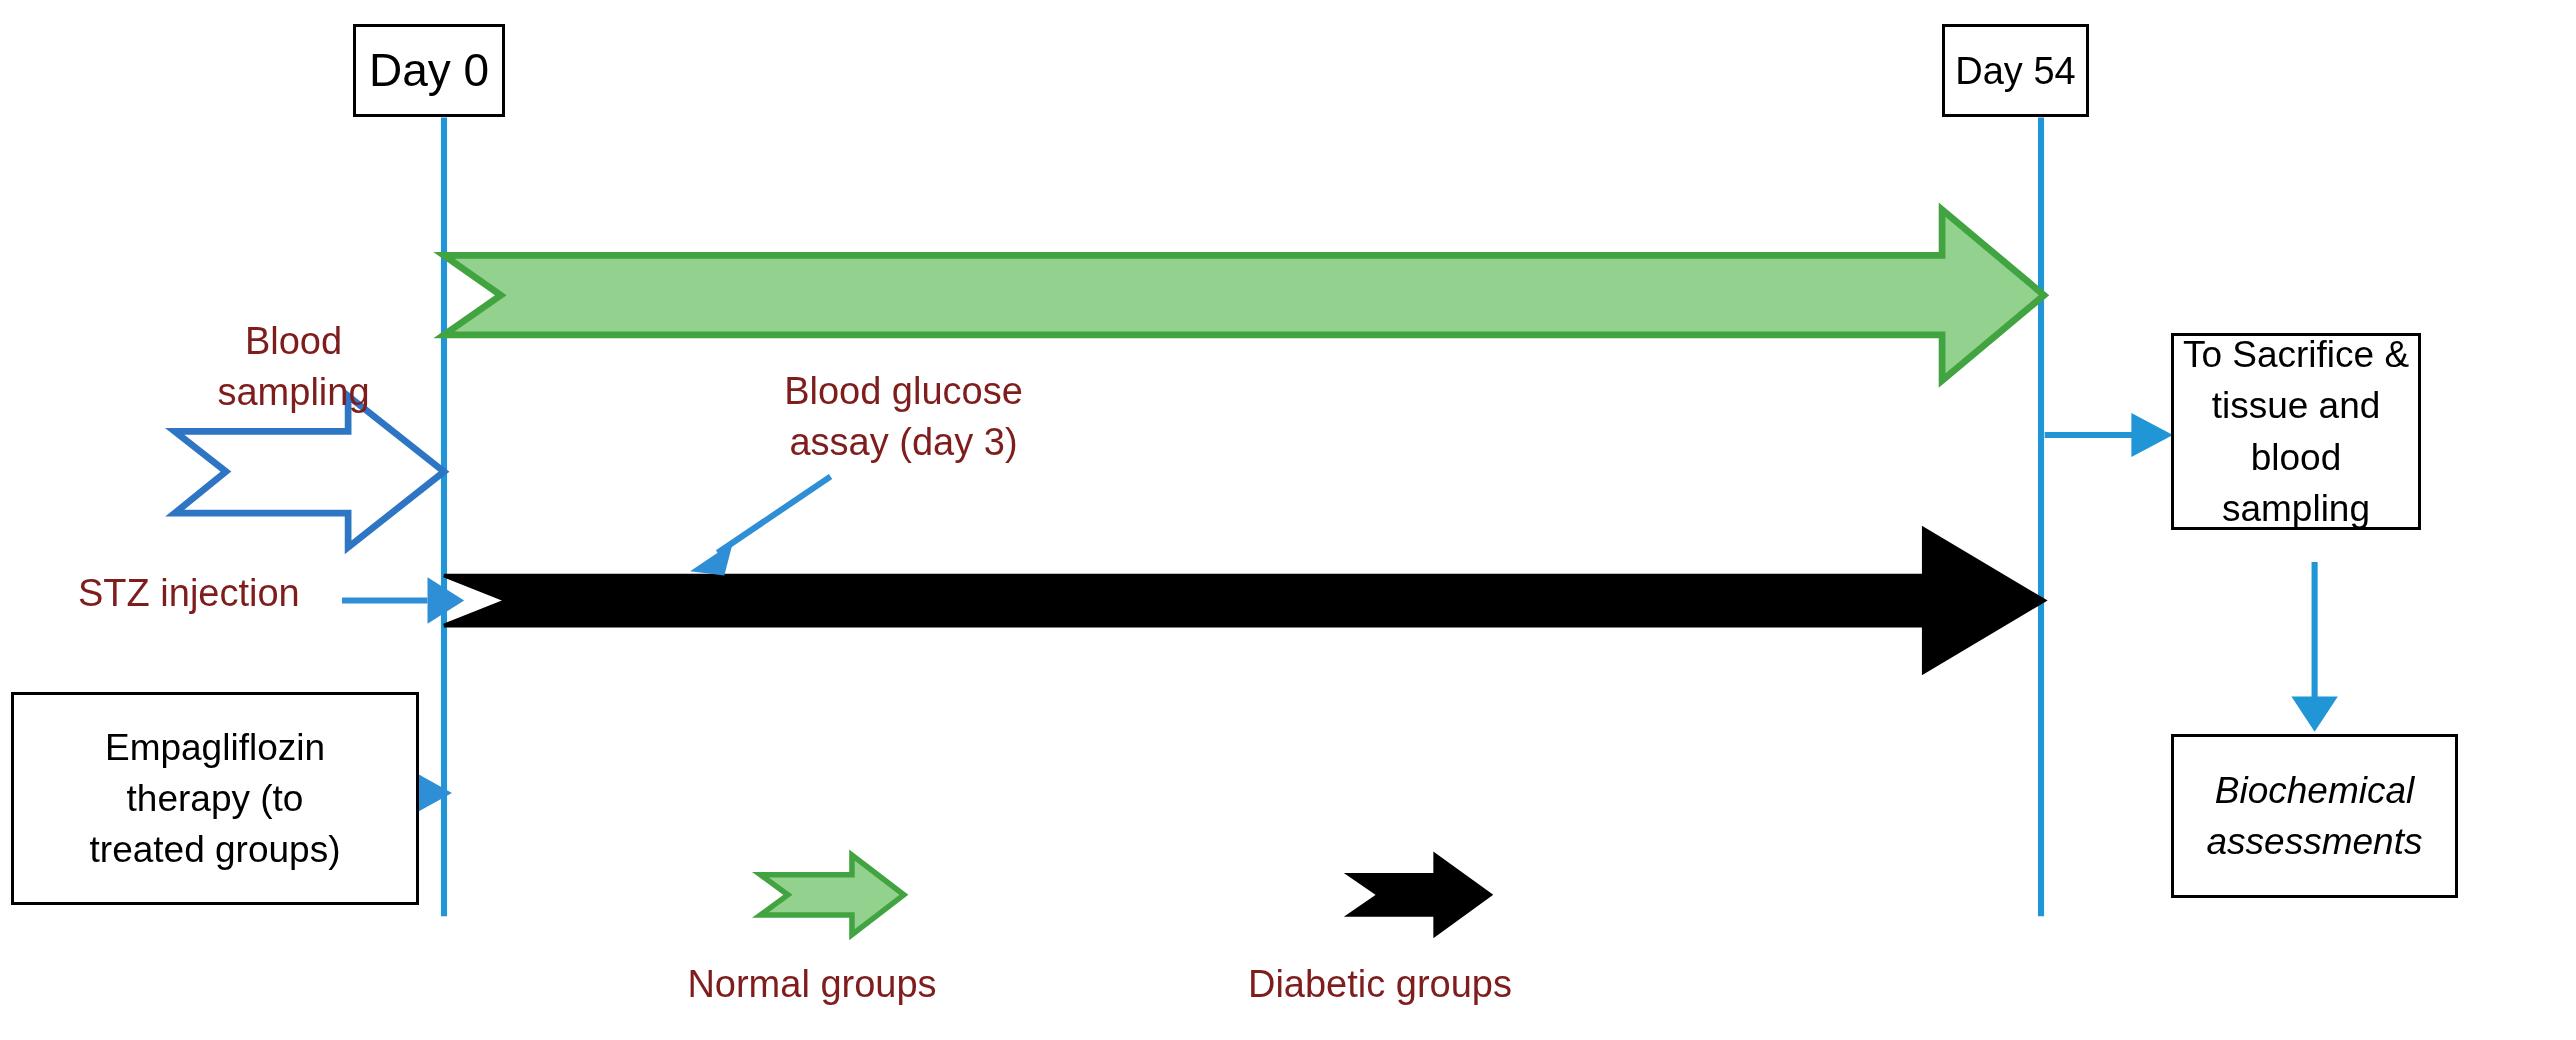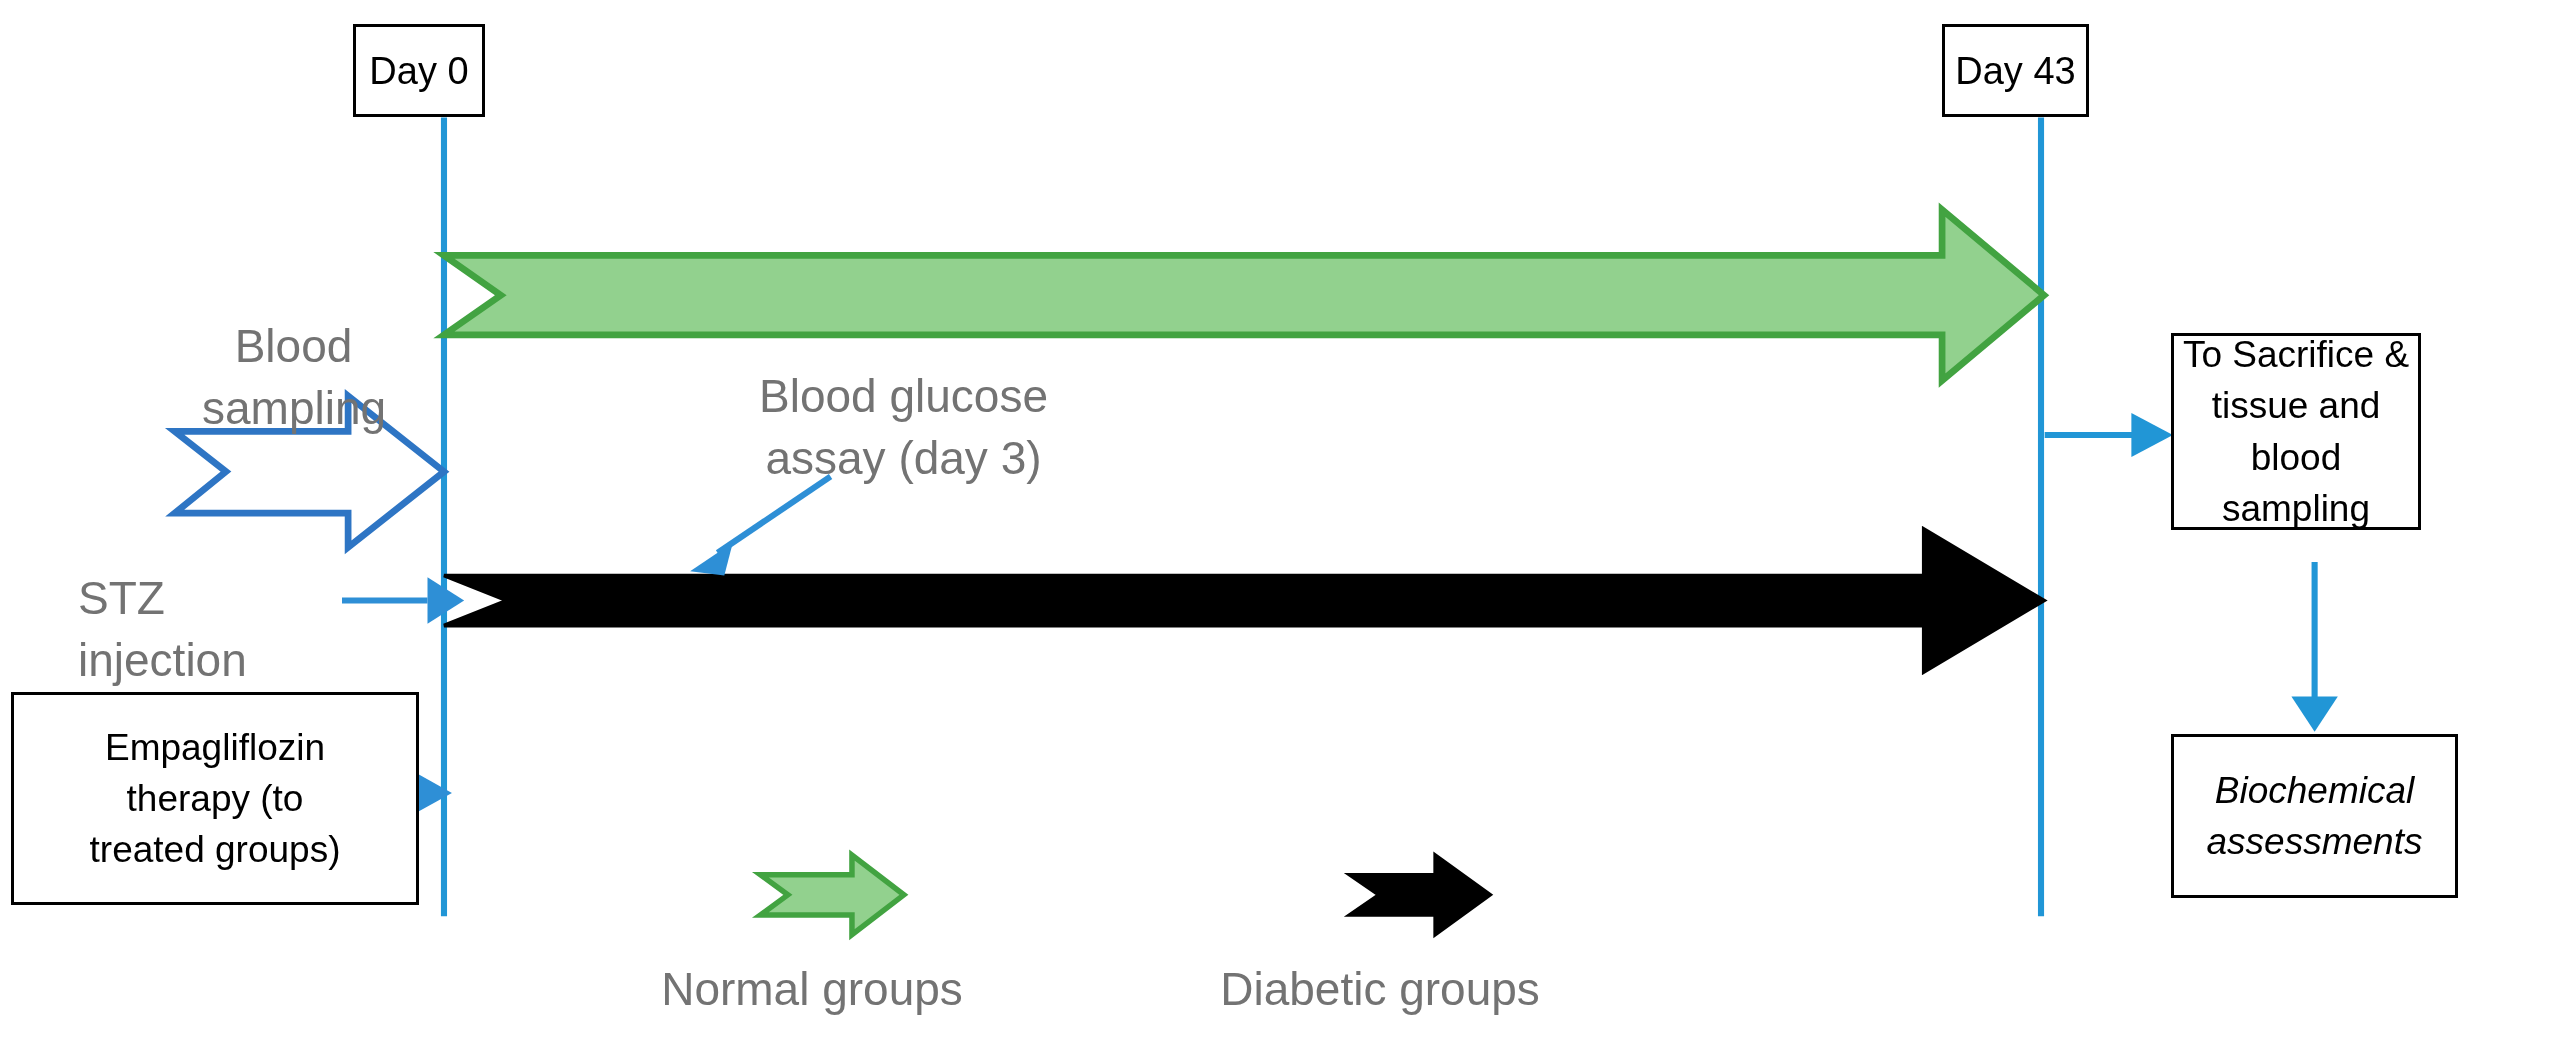--- a/index.html
+++ b/index.html
@@ -37,29 +37,29 @@
     text-align: center;
     line-height: 1.38;
     font-size: 38px;
     color: #000;
     white-space: pre-line;
   }
   .freetext {
     position: absolute;
     text-align: center;
     line-height: 1.34;
-    font-size: 46px;
-    color: #737373;
+    font-size: 38px;
+    color: #7f1d1d;
     white-space: pre-line;
   }
   .freetext.left {
     text-align: left;
   }
   
-  #day0-box   { left: 353px;  top: 24.4px;  width: 132px; height: 93px; font-size: 38px; }
+  #day0-box   { left: 353px;  top: 24.4px;  width: 152px; height: 93px; font-size: 46px; }
   #day36-box  { left: 1942px; top: 24.4px;  width: 147px; height: 93px; font-size: 38px; }
   
   #empagliflozin-box { left: 11px;   top: 692px; width: 408px; height: 213px; font-size: 37px; }
   #sacrifice-box     { left: 2171px; top: 333px;  width: 250px; height: 197px; font-size: 37px; }
   #biochemical-box   { left: 2171px; top: 734px; width: 287px; height: 164px; font-size: 37px; font-style: italic; }
   
   #blood-sampling-label { left: 202px;  top: 316px;  width: 183px; }
   #stz-label            { left: 78px;  top: 568px;  width: 263px; text-align: left; }
   #glucose-label        { left: 757px; top: 366px;  width: 293px; }
   #legend-normal-label  { left: 647px; top: 959px; width: 330px; }
@@ -107,21 +107,21 @@
       <polygon points="3752,1140 3828,1140 3790,1198" fill="#2196D6"></polygon>
     </g>
 
     <polygon points="1245,1432 1395,1432 1395,1400 1480,1465 1395,1530 1395,1498 1245,1498 1290,1465" fill="#92D18E" stroke="#42A341" stroke-width="9" stroke-linejoin="miter"></polygon>
 
     <polygon points="2210,1432 2350,1432 2350,1400 2440,1465 2350,1530 2350,1498 2210,1498 2258,1465" fill="#000000" stroke="#000000" stroke-width="6" stroke-linejoin="miter"></polygon>
   </svg>
 
   <div class="box" id="day0-box">Day 0</div>
 
-  <div class="box" id="day36-box">Day 43</div>
+  <div class="box" id="day36-box">Day 54</div>
 
   <div class="freetext" id="blood-sampling-label">Blood
 sampling</div>
 
   <div class="freetext left" id="stz-label">STZ injection</div>
 
   <div class="freetext" id="glucose-label">Blood glucose
 assay (day 3)</div>
 
   <div class="box" id="empagliflozin-box">Empagliflozin

